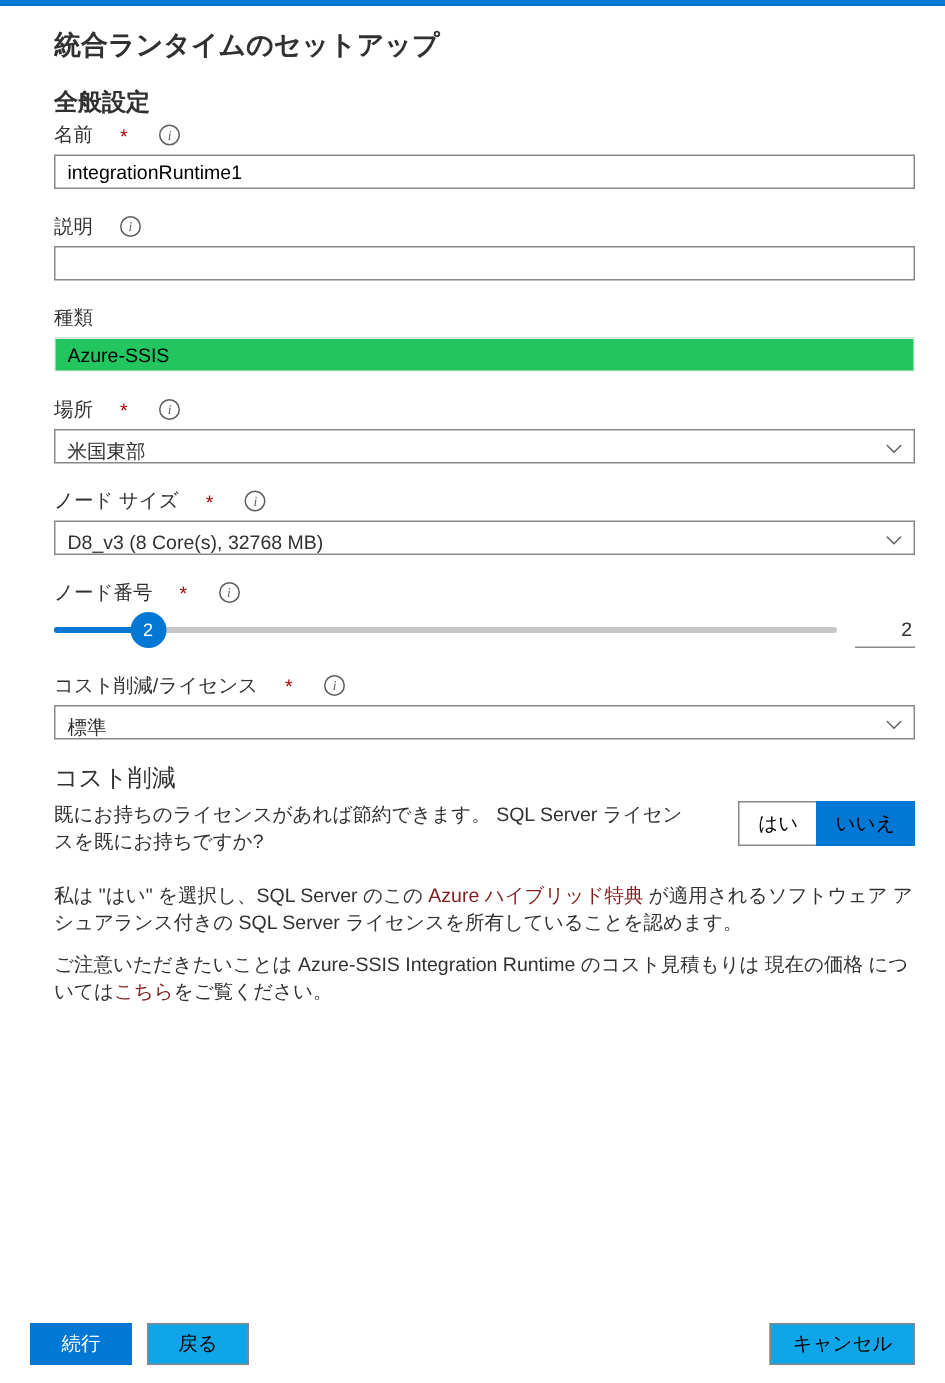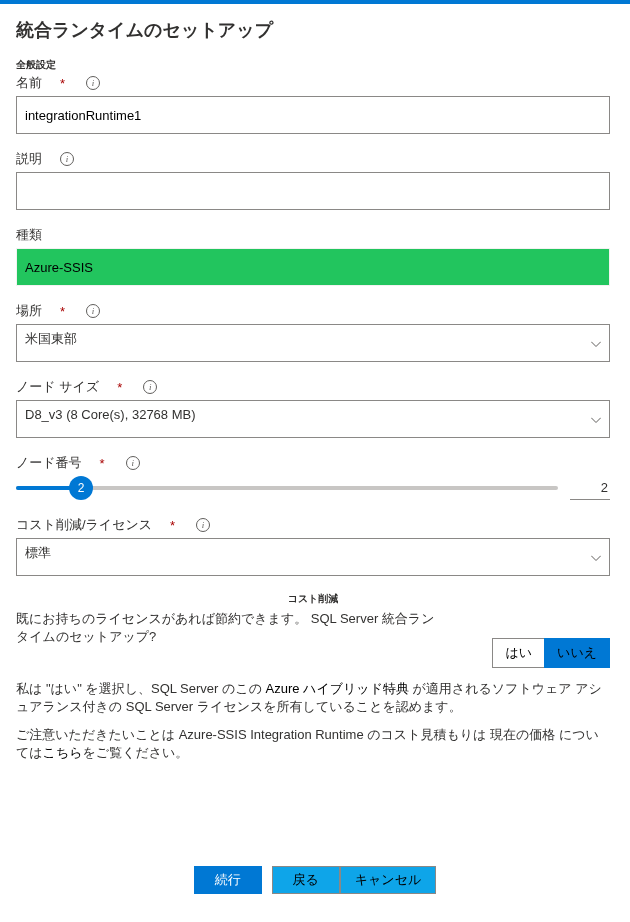--- a/index.html
+++ b/index.html
@@ -8,34 +8,34 @@
     font-size: 13px;
     color: #323130;
     background: #fff;
     width: 630px;
     height: 922px;
     display: flex;
     flex-direction: column;
     overflow: hidden;
   }
   .topbar { height: 4px; background: #0078d4; }
-  .content { flex: 1; padding: 14px 20px 0 16px; overflow: auto; }
+  .content { flex: 1; padding: 14px 20px 0 36px; overflow: auto; }
   .title { font-size: 18px; font-weight: 600; margin-bottom: 16px; }
-  .section-heading { font-size: 10px; font-weight: 600; margin-bottom: 2px; }
+  .section-heading { font-size: 16px; font-weight: 600; margin-bottom: 2px; }
   .field { margin-bottom: 16px; }
   .field-label { font-size: 13px; margin-bottom: 4px; display: flex; align-items: center; gap: 15px; }
   .req { color: #a80000; margin: 0 3px; }
   .info-icon {
     display: inline-flex; align-items: center; justify-content: center;
     width: 14px; height: 14px; border: 1px solid #605e5c; border-radius: 50%;
     font-size: 9px; line-height: 1; color: #605e5c; margin-left: 3px;
     font-style: italic; font-family: Georgia, serif;
   }
   .text-input, .select {
-    width: 100%; height: 38px; border: 1px solid #8a8886;
+    width: 100%; height: 23px; border: 1px solid #8a8886;
     padding: 0 8px; font-size: 13px; background: #fff;
     font-family: inherit;
   }
   .text-input.readonly { background: #22c55e; border: 1px solid #f3f2f1; }
   .select-wrap { position: relative; width: 100%; }
   .select {
     appearance: none; -webkit-appearance: none; background: #fff;
     padding-right: 28px;
   }
   .chevron {
@@ -61,29 +61,28 @@
     min-width: 40px; border-bottom: 1px solid #8a8886;
     text-align: right; padding: 4px 2px; font-size: 13px;
   }
   .helper { font-size: 13px; color: #323130; margin-bottom: 6px; }
   .row-split { display: flex; align-items: flex-start; gap: 12px; justify-content: space-between; }
   .toggle-group { display: flex; }
   .toggle-btn {
     border: 1px solid #8a8886; background: #fff;
     padding: 5px 12px; font-size: 13px; cursor: pointer;
     font-family: Liberation Serif, serif;
-    margin-top: 28px;
   }
   .toggle-btn + .toggle-btn { margin-left: -1px; }
   .toggle-btn.active { background: #0078d4; color: #000000; border-color: #0078d4; }
-  .link { color: #000000; text-decoration: none; cursor: pointer; }
+  .link { color: #7f1d1d; text-decoration: none; cursor: pointer; }
   .footer {
     border-top: 1px solid transparent;
-    padding: 10px 20px 28px 20px;
-    display: flex; justify-content: center; align-items: center;
+    padding: 10px 20px 12px 20px;
+    display: flex; justify-content: space-between; align-items: center;
   }
   .footer-left { display: flex; gap: 10px; }
   .btn {
     min-width: 68px; height: 28px; padding: 0 14px;
     font-size: 13px; font-family: inherit;
     border: 1px solid #8a8886; background: #0ea5e9; cursor: pointer;
   }
   .btn.primary { background: #0078d4; color: #fff; border-color: #0078d4; }
 </style>
 </head>
@@ -177,24 +176,24 @@
     <div class="select-wrap">
       <div class="select" style="line-height:28px;">標準</div>
       <span class="chevron">
         <svg width="10" height="6" viewBox="0 0 10 6">
             <path d="M0 0 L5 5 L10 0" fill="none" stroke="#605e5c" stroke-width="1"></path>
           </svg>
       </span>
     </div>
   </div>
 
-  <div class="section-heading" style="font-weight:700;text-align:center;">コスト削減</div>
+  <div class="section-heading" style="font-weight:400;">コスト削減</div>
 
   <div class="row-split" style="margin-top:4px; margin-bottom:12px;">
-    <div class="helper" style="max-width:420px;">既にお持ちのライセンスがあれば節約できます。 SQL Server 統合ランタイムのセットアップ?</div>
+    <div class="helper" style="max-width:420px;">既にお持ちのライセンスがあれば節約できます。 SQL Server ライセンスを既にお持ちですか?</div>
     <div class="toggle-group">
       <button class="toggle-btn">はい</button>
       <button class="toggle-btn active">いいえ</button>
     </div>
   </div>
 
   <p class="helper" style="margin-bottom:10px;">
     <span>私は "はい" を選択し、SQL Server のこの </span><a class="link">Azure ハイブリッド特典</a><span> が適用されるソフトウェア アシュアランス付きの SQL Server ライセンスを所有していることを認めます。</span>
   </p>
 

